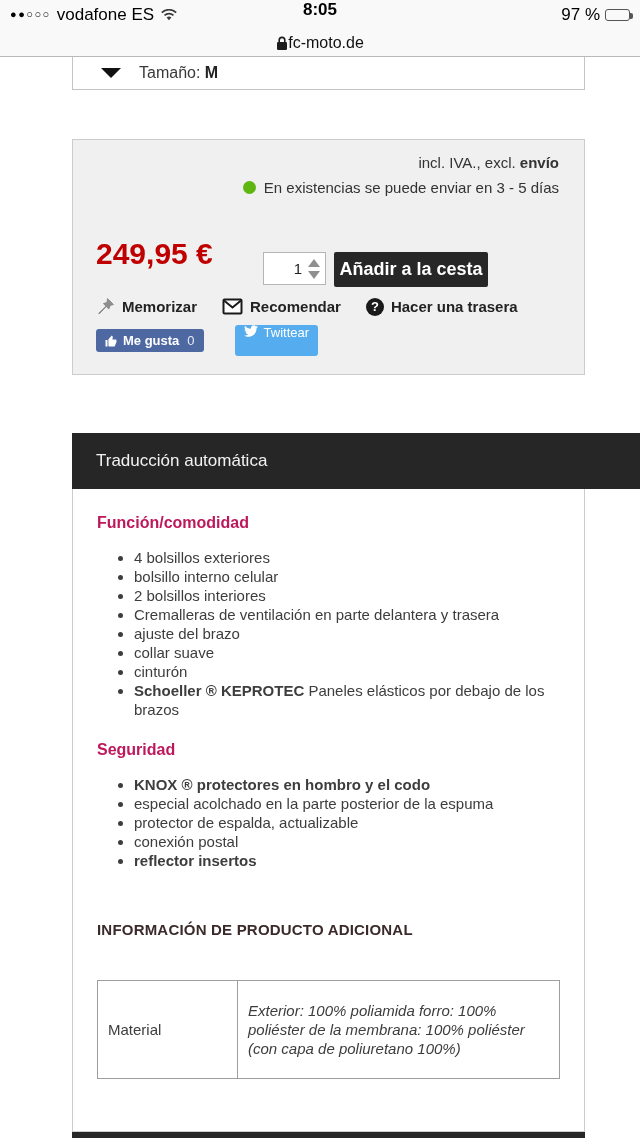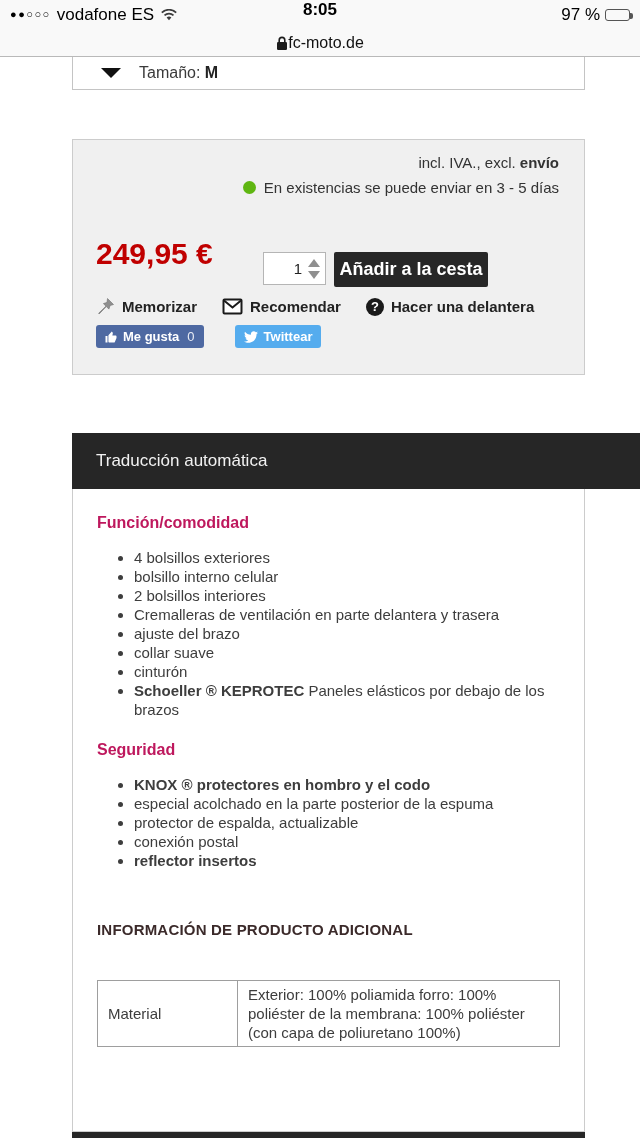--- a/index.html
+++ b/index.html
@@ -46,41 +46,41 @@
   .add-btn { position:absolute; left:261px; top:112px; width:154px; height:35px; background:#272727; color:#fff;
     border:none; font-size:18px; font-weight:700; font-family:"Liberation Sans", sans-serif; border-radius:2px; cursor:pointer; }
   .action-row { position:absolute; left:23px; top:157px; display:flex; align-items:center; gap:25px; }
   .action-item { display:flex; align-items:center; gap:7px; font-size:15px; font-weight:700; color:#222; cursor:pointer; }
   .qmark { width:18px; height:18px; border-radius:50%; background:#1a1a1a; color:#fff; font-size:13px; font-weight:700;
     display:flex; align-items:center; justify-content:center; }
   .social-row { position:absolute; left:23px; top:185px; display:flex; align-items:center; gap:31px; }
   .fb-btn { display:flex; align-items:center; gap:6px; background:#4e69a2; color:#fff; border-radius:3px;
     height:23px; padding:0 9px; font-size:13px; font-weight:700; cursor:pointer; }
   .fb-count { font-weight:400; color:#e8ecf5; margin-left:2px; }
-  .tw-btn { display:flex; align-items:center; gap:6px; background:#55acee; color:#fff; border-radius:3px;
-    height:23px; padding:0 9px; font-size:13px; font-weight:700; cursor:pointer; }
+  .tw-btn { display:flex; align-items:flex-start; gap:6px; background:#55acee; color:#fff; border-radius:3px;
+    height:31px; padding:0 9px; font-size:13px; font-weight:400; cursor:pointer; }
 
   
   .accordion { position:absolute; left:72px; top:433px; width:614px; height:56px; background:#262626;
     display:flex; align-items:center; justify-content:space-between; padding:0 24px; cursor:pointer; }
   .accordion-title { color:#f2f2f2; font-size:17px; }
 
   
   .desc-panel { position:absolute; left:72px; top:489px; width:513px; height:643px; background:#fff;
     border-left:1px solid #ccc; border-right:1px solid #ccc; border-bottom:1px solid #ccc;
     padding:25px 24px 0 24px; overflow:hidden; }
   .desc-h { font-size:16px; font-weight:700; color:#be185d; }
   .desc-list { margin:16px 0 0 0; padding-left:37px; list-style:disc; color:#3d3d3d; }
   .desc-list li { font-size:15px; line-height:19px; color:#3d3d3d; }
   .h-seguridad { margin-top:22px; }
   .info-h { margin-top:51px; font-size:15px; font-weight:700; color:#3b2a2a; letter-spacing:.2px; }
   .mat-table { margin-top:42px; width:100%; border-collapse:collapse; }
   .mat-table td { border:1px solid #9e9e9e; font-size:15px; line-height:19px; color:#3d3d3d; vertical-align:middle; }
   .mat-label-cell { width:140px; padding:6px 10px; }
-  .mat-value-cell { padding:4px 10px; }
+  .mat-value-cell { padding:20px 10px;font-style:italic; }
 
   .bottom-bar { position:absolute; left:72px; top:1132px; width:513px; height:6px; background:#262626; }
 
   svg { display:block; }
 </style>
 </head>
 <body>
 
 <div class="page">
 
@@ -151,21 +151,21 @@
         <span>
           <svg width="21" height="17" viewBox="0 0 21 17">
             <rect x="1.5" y="1.5" width="18" height="14" rx="1" fill="#fff" stroke="#1a1a1a" stroke-width="2"></rect>
             <path d="M2 2.5 l8.5 7 8.5-7" fill="none" stroke="#1a1a1a" stroke-width="2"></path>
           </svg>
         </span>
         <span>Recomendar</span>
       </span>
       <span class="action-item">
         <span class="qmark">?</span>
-        <span>Hacer una delantera</span>
+        <span>Hacer una trasera</span>
       </span>
     </div>
 
     <div class="social-row">
       <span class="fb-btn">
         <span>
           <svg width="12" height="12" viewBox="0 0 24 24">
             <path d="M1 10h4v13H1zM23 11c0-1.1-.9-2-2-2h-6.3l1-4.6c.1-.5-.1-1.1-.5-1.5L13.6 1 7.3 8.1c-.3.4-.5.9-.5 1.4V21c0 1.1.9 2 2 2h9.1c.8 0 1.5-.5 1.8-1.2l3.1-7.2c.1-.2.2-.5.2-.7V11z" fill="#fff"></path>
           </svg>
         </span>

